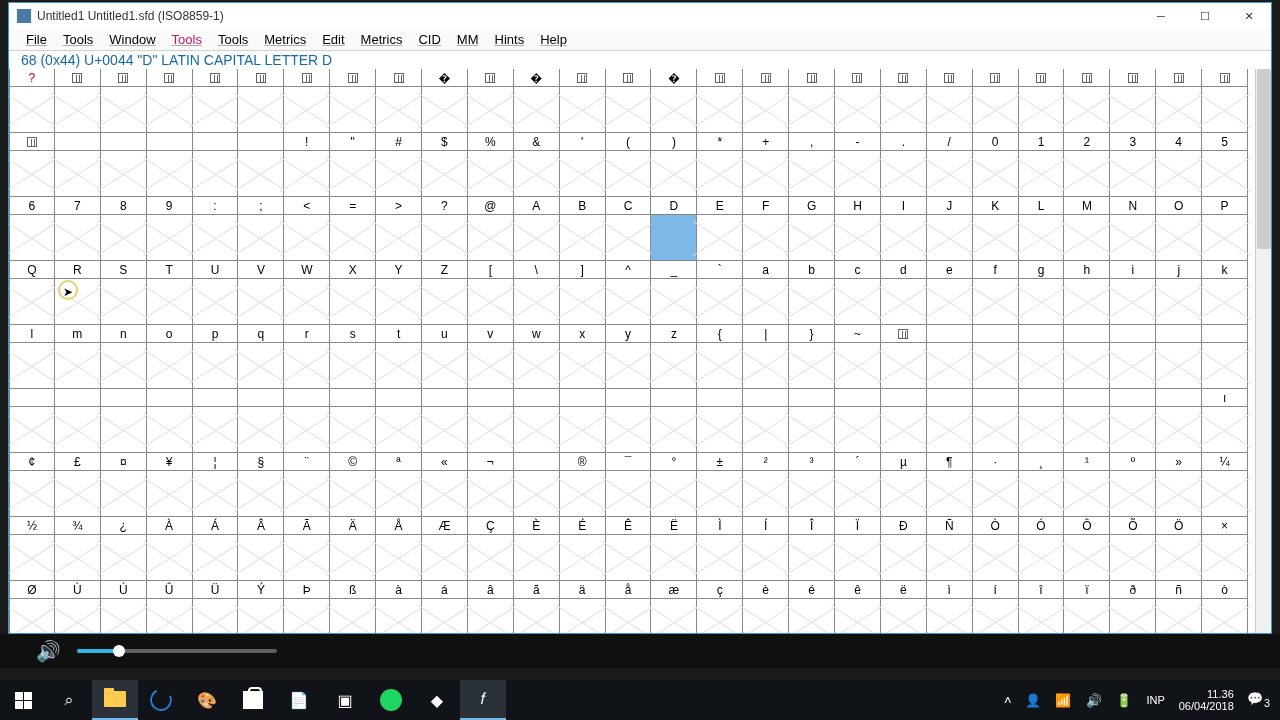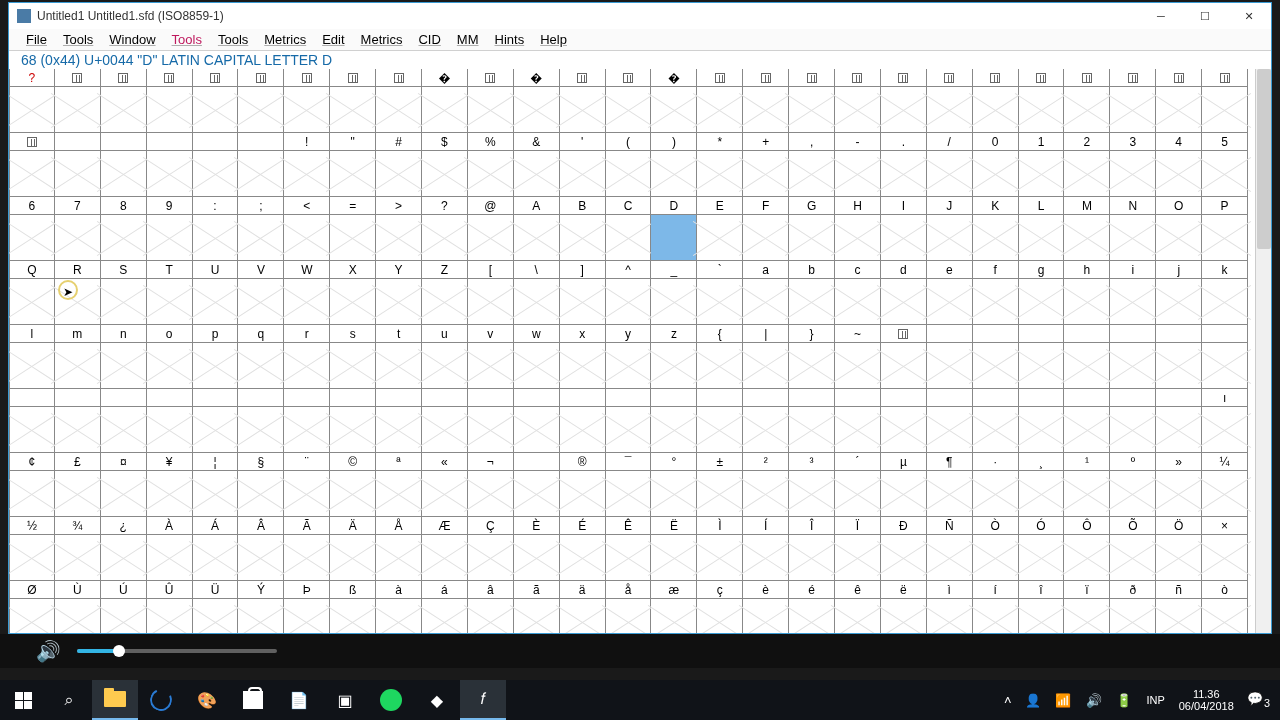--- a/index.html
+++ b/index.html
@@ -48,21 +48,21 @@
 .media-strip .spk { color: #33b5e5; font-size: 20px; }
 .media-strip .track { width: 200px; position: relative; height: 4px; background: #606060; border-radius: 2px; }
 .media-strip .track .filled { width: 40px; height: 100%; background: #33b5e5; border-radius: 2px; }
 .media-strip .track .knob { position: absolute; left: 36px; top: -4px; width: 12px; height: 12px; background: #fff; border-radius: 50%; }
 
 .taskbar { position: absolute; bottom: 0; left: 0; width: 1280px; height: 40px; background: #101318; display: flex; align-items: center; }
 .taskbar .tbtn { width: 46px; height: 40px; display: flex; align-items: center; justify-content: center; color: #fff; font-size: 16px; }
 .taskbar .tbtn.active { border-bottom: 2px solid #76b9ed; background: #2a3138; }
 .taskbar .spacer { flex: 1; }
 .taskbar .tray { display: flex; align-items: center; gap: 14px; padding-right: 10px; color: #fff; font-size: 11px; }
-.taskbar .tray .clock { text-align: center; line-height: 1.1; font-size: 11px; }
+.taskbar .tray .clock { text-align: right; line-height: 1.1; font-size: 11px; }
 .taskbar .tray .glyph { font-size: 13px; }
 
 .win-logo { display: grid; grid-template: 8px 8px / 8px 8px; gap: 1px; }
 .win-logo span { background: #fff; }
 .edge-icon { width: 22px; height: 22px; border: 2px solid #2a7bd4; border-radius: 50%; border-top-color: transparent; transform: rotate(20deg); }
 .folder-icon { width: 22px; height: 16px; background: #ffcb4f; border-radius: 1px; position: relative; }
 .folder-icon::before { content:""; position:absolute; top:-3px; left:0; width:10px; height:4px; background:#ffcb4f; border-radius:1px 1px 0 0; }
 .store-icon { width:20px; height:18px; background:#fff; position:relative; }
 .store-icon::before { content:""; position:absolute; top:-4px; left:5px; width:10px; height:6px; border:2px solid #fff; border-bottom:none; border-radius:4px 4px 0 0; }
 .spotify-icon { width:22px; height:22px; background:#1ed760; border-radius:50%; }

